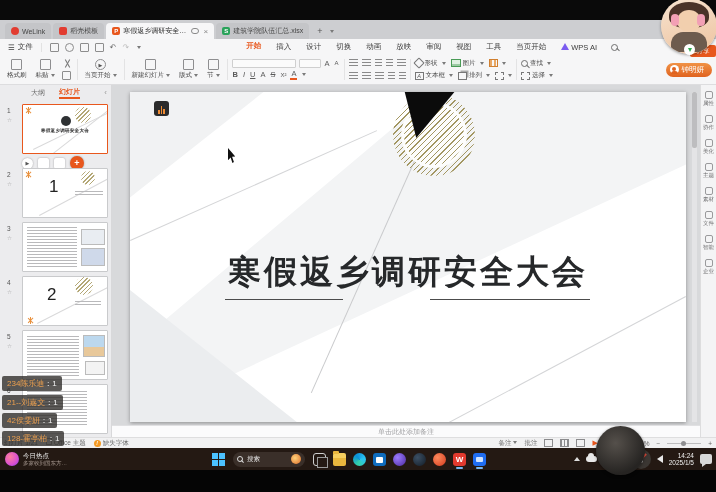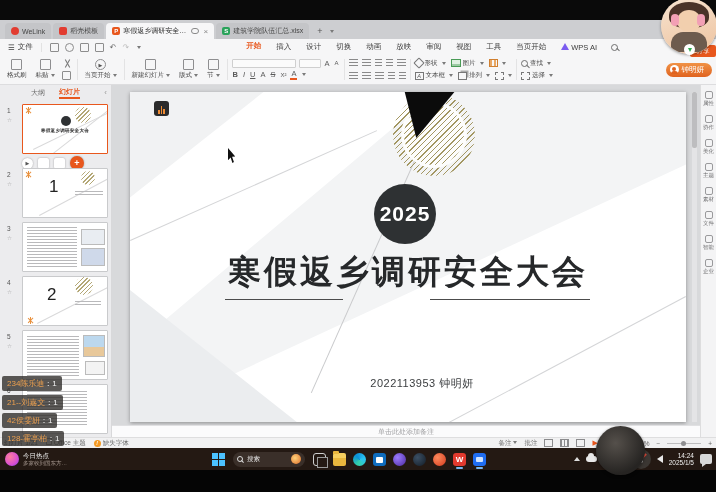--- a/index.html
+++ b/index.html
@@ -477,33 +477,29 @@
     <span class="crease" style="left:556px;top:205px;width:270px;transform:rotate(152deg);"></span>
     <div class="abs hatch-circle"></div>
     <div class="abs hatch-inner-gap"></div>
     <div class="abs hatch-inner"></div>
     <div class="abs blacktri"></div>
     <div class="abs slide-logo">
       <i style="height:4px;"></i>
         <i style="height:8px;"></i>
         <i style="height:5px;"></i>
     </div>
-    <div class="abs yearcirc">
-        <span>2025</span>
-      </div>
     <div class="abs slide-title">寒假返乡调研安全大会</div>
     <span class="uline" style="left:95px;width:118px;"></span>
     <span class="uline" style="left:300px;width:160px;"></span>
     <div class="abs authorrow">
       <span class="people">
         <span class="pers side" style="left:0;"><span class="ph"></span><span class="pb"></span></span>
         <span class="pers side" style="right:0;"><span class="ph"></span><span class="pb"></span></span>
         <span class="pers" style="left:6px;"><span class="ph"></span><span class="pb"></span></span>
       </span>
-      <span class="author-text">2022113953 钟明妍</span>
     </div>
   </div>
   <div class="abs vscroll"></div>
   <div class="abs vthumb"></div>
   <div class="abs cursor"></div>
 
   <div class="abs rightbar">
     <div class="rb-item">
         <span class="rb-ico"></span>
         <span class="rb-label">属性</span>

